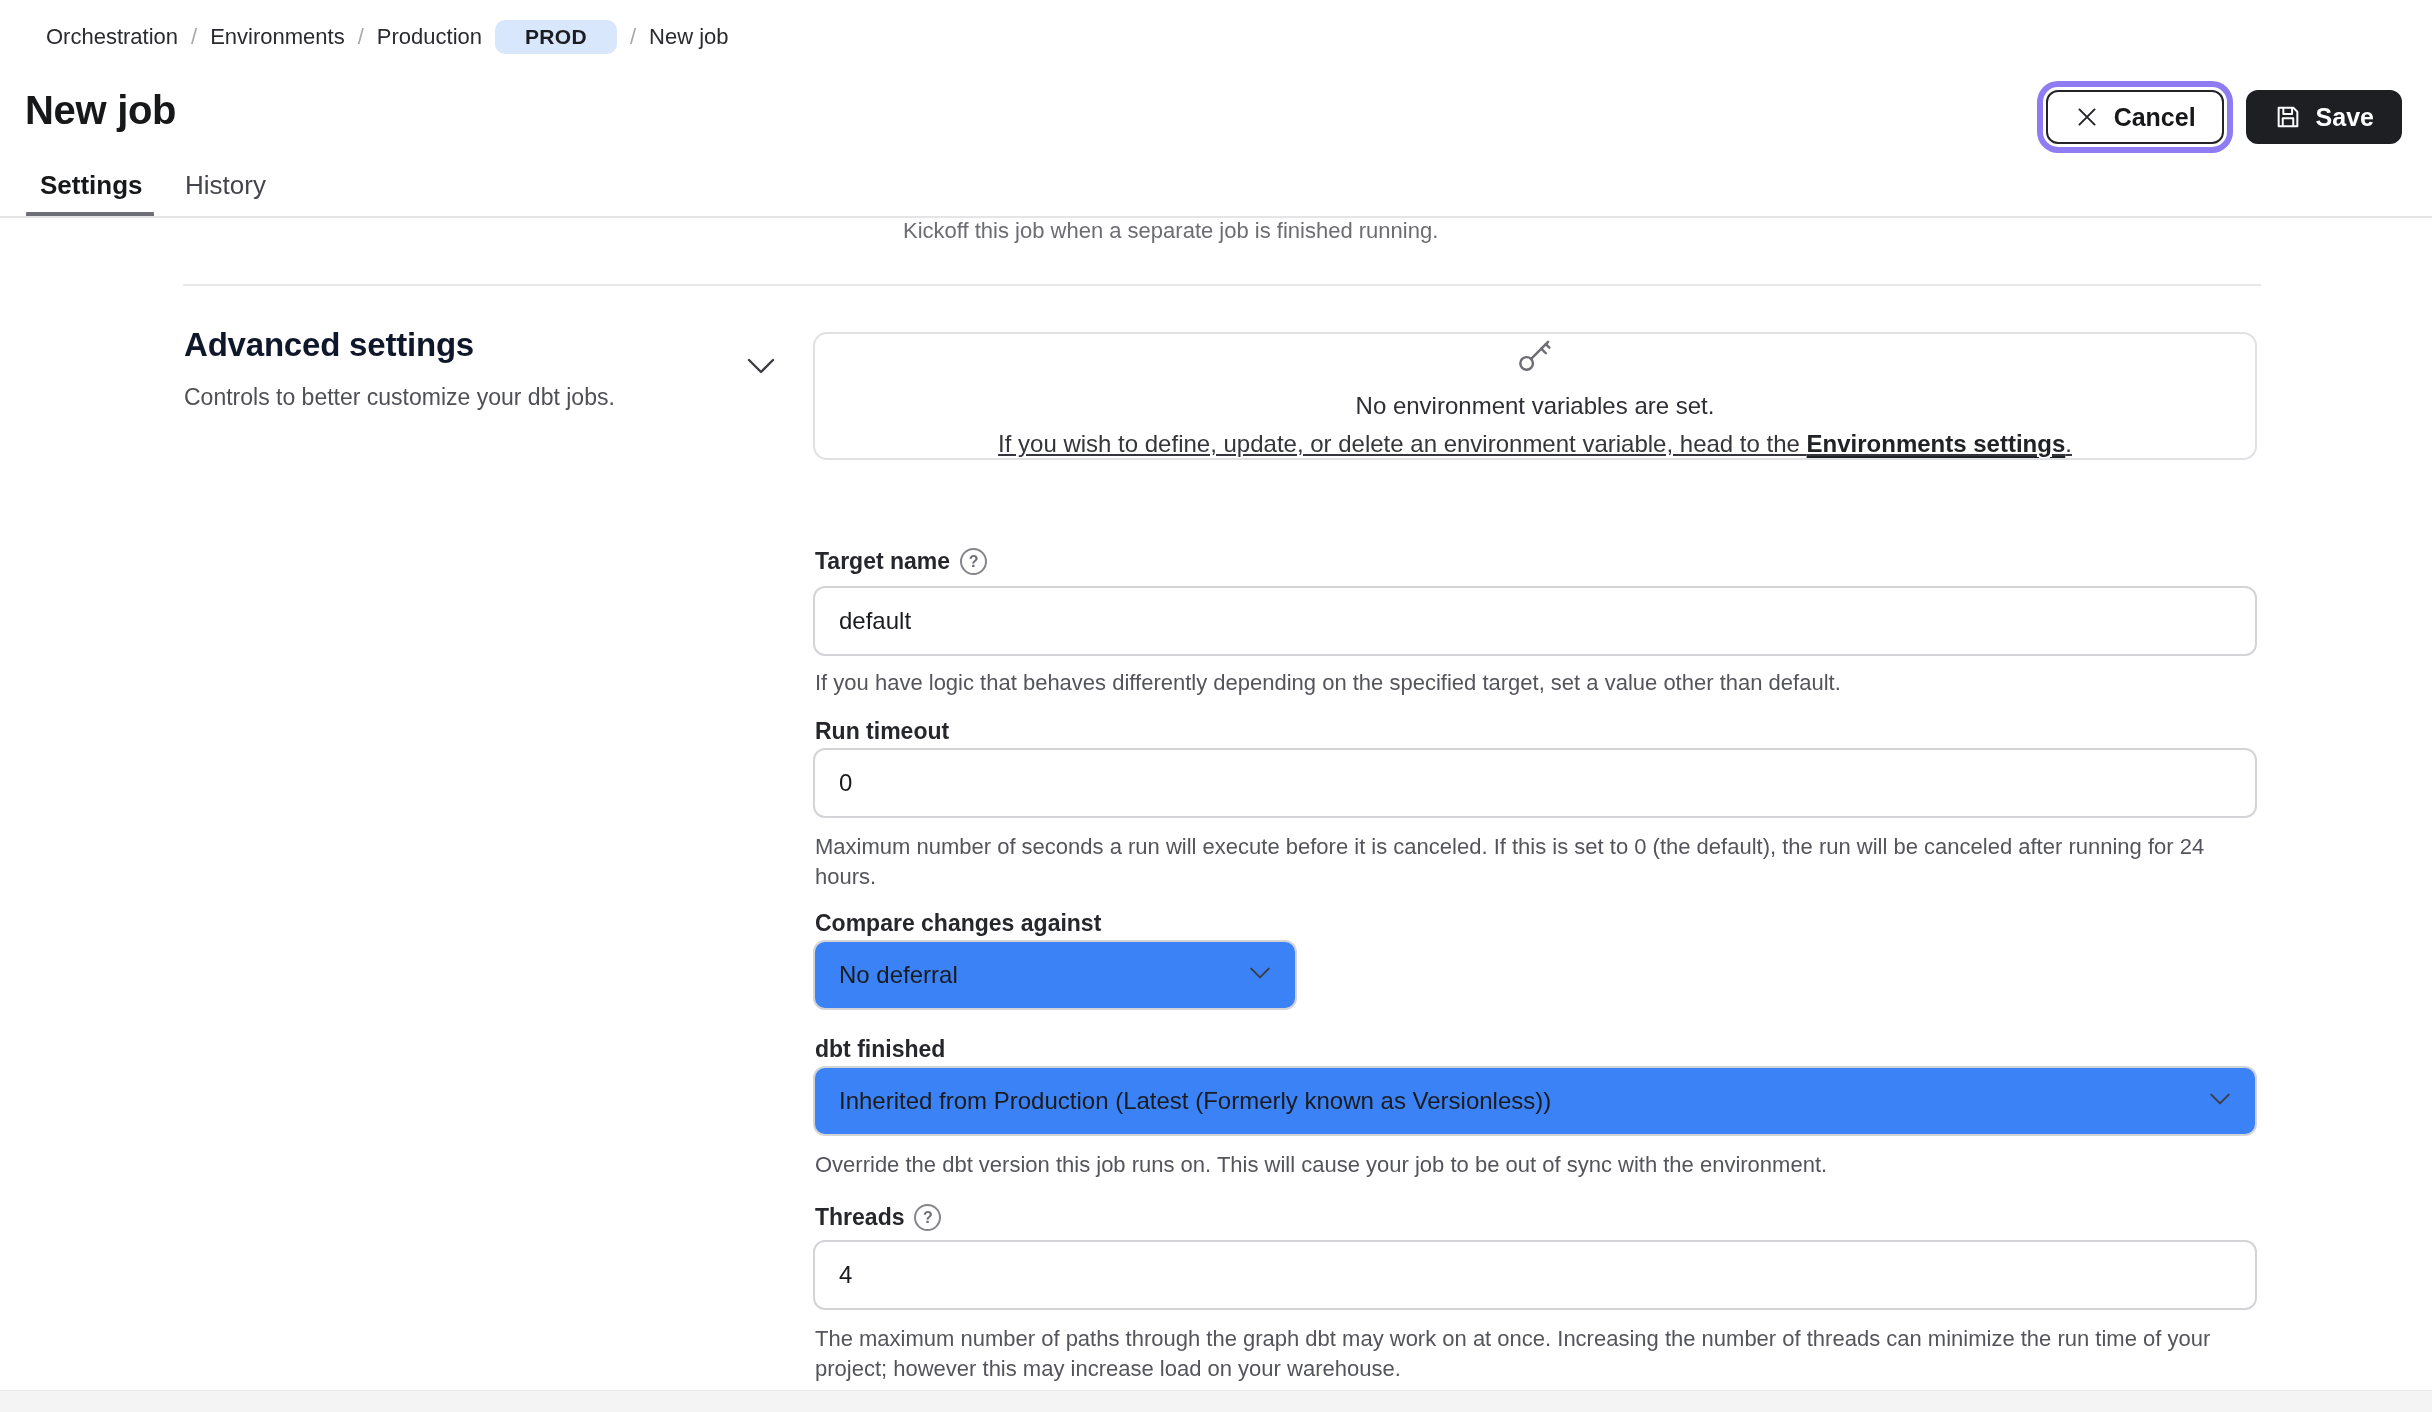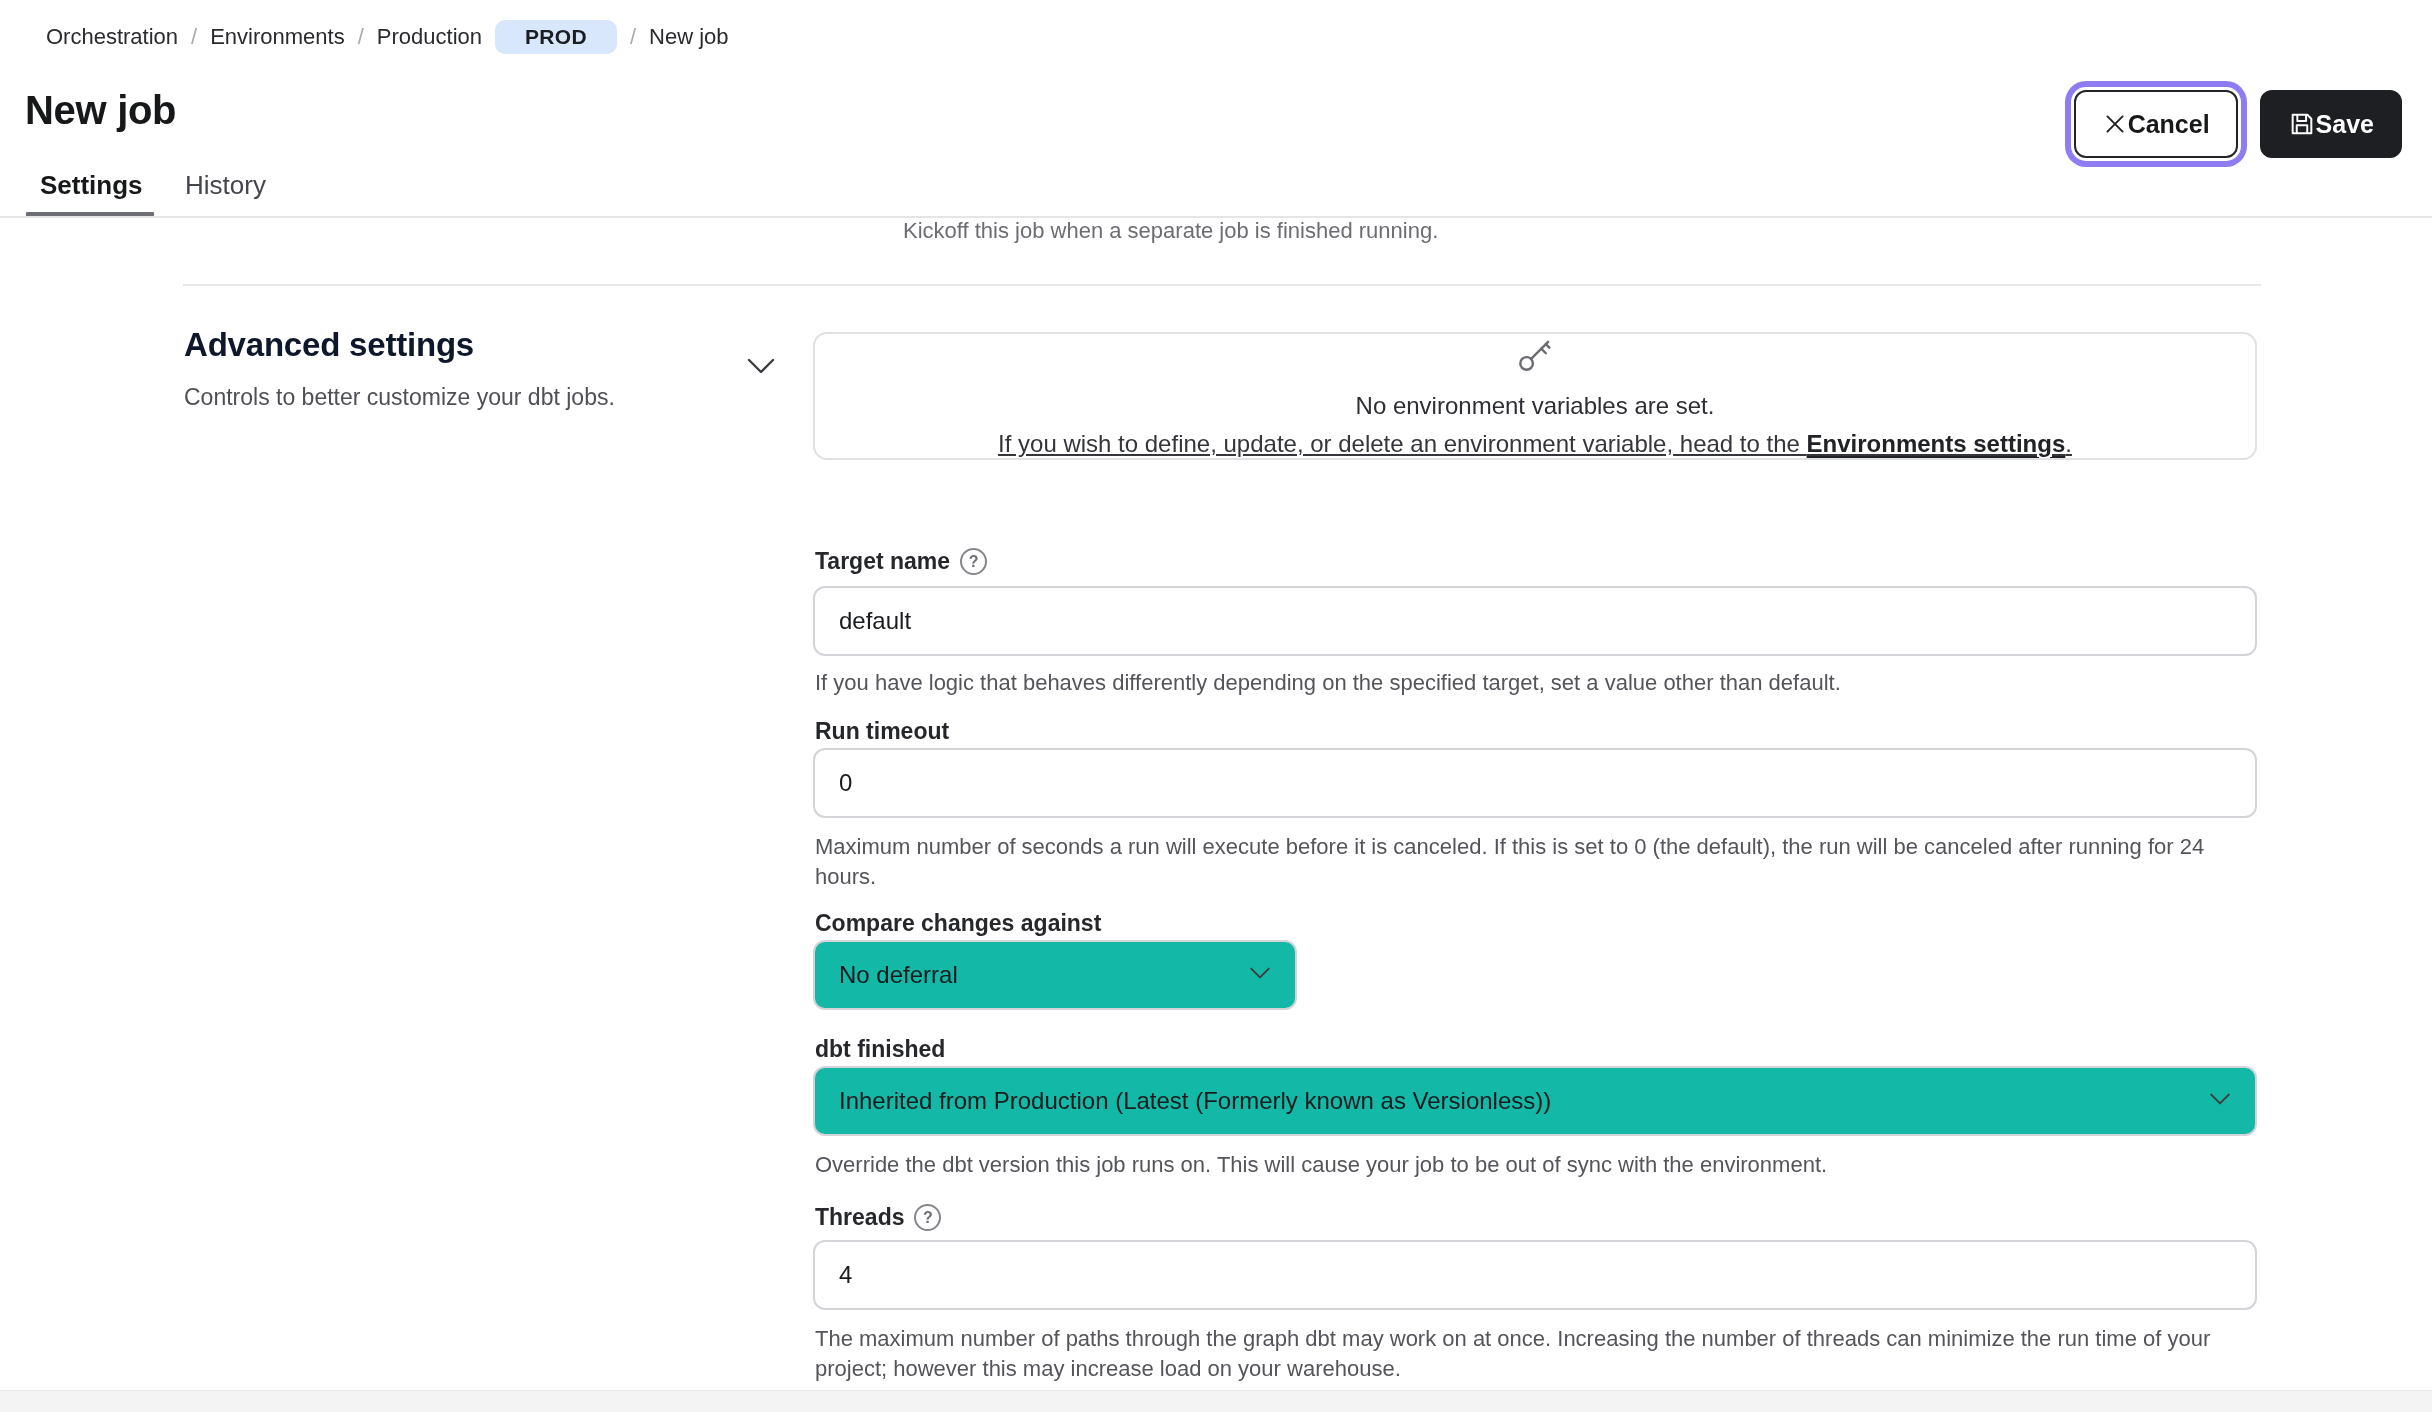--- a/index.html
+++ b/index.html
@@ -11,21 +11,21 @@
   .breadcrumb { position:absolute; left:46px; top:20px; display:flex; align-items:center; gap:13px;
     font-size:22px; color:#2a2b2f; }
   .crumb { cursor:pointer; }
   .crumb-sep { color:#a9aaae; }
   .crumb-badge { background:#d9e7fc; color:#1c1d21; font-size:21px; font-weight:600;
     padding:5px 30px; border-radius:10px; letter-spacing:.3px; }
 
   
   .page-title { position:absolute; left:25px; top:88px; font-size:40px; font-weight:700; color:#17181a; letter-spacing:-.3px; }
   .header-actions { position:absolute; top:90px; right:30px; display:flex; align-items:center; gap:22px; }
-  .btn { display:flex; align-items:center; height:68px; padding:0 26px;
+  .btn { display:flex; align-items:center; gap:14px; height:54px; padding:0 26px;
     border-radius:12px; font-size:25px; font-weight:600; cursor:pointer; white-space:nowrap; }
   .btn-cancel { background:#fff; color:#17181a; border:2px solid #232327;
     box-shadow:0 0 0 3px #ffffff, 0 0 0 9px #8f7cf2; }
   .btn-save { background:#1e1f23; color:#ffffff; border:2px solid #1e1f23; }
   .btn svg { display:block; }
 
   
   .tabbar { position:absolute; left:0; top:158px; width:100%; height:60px; }
   .tab { position:absolute; top:12px; font-size:26px; cursor:pointer; }
   .tab-settings { left:40px; font-weight:600; color:#17181a; }
@@ -52,21 +52,21 @@
   .field-label { position:absolute; left:815px; font-size:23px; font-weight:600; color:#26272b;
     display:flex; align-items:center; gap:10px; }
   .help-icon { width:27px; height:27px; border:2px solid #85868b; border-radius:50%;
     display:inline-flex; align-items:center; justify-content:center;
     font-size:16px; font-weight:700; color:#6d6e73; cursor:pointer; }
   .text-input { position:absolute; left:813px; width:1444px; height:70px;
     border:2px solid #d2d4d8; border-radius:12px; padding:0 24px;
     font-family:inherit; font-size:24px; color:#1a1b1e; background:#fff; outline:none; }
   .helper { position:absolute; left:815px; width:1446px; font-size:22px; color:#54555a; line-height:30px; }
   .select { position:absolute; left:813px; height:70px; border:2px solid #d2d4d8; border-radius:12px;
-    background:#14b8a6; display:flex; align-items:center; justify-content:space-between;
+    background:#3b82f6; display:flex; align-items:center; justify-content:space-between;
     padding:0 24px; cursor:pointer; }
   .select-value { font-size:24px; font-weight:500; color:#1a1b1e; }
 
   .lbl-target { top:548px; }   .inp-target { top:586px; }   .hlp-target { top:668px; }
   .lbl-timeout { top:718px; }  .inp-timeout { top:748px; }  .hlp-timeout { top:832px; }
   .lbl-compare { top:910px; }  .sel-compare { top:940px; width:484px; }
   .lbl-version { top:1036px; } .sel-version { top:1066px; width:1444px; } .hlp-version { top:1150px; }
   .lbl-threads { top:1204px; } .inp-threads { top:1240px; } .hlp-threads { top:1324px; }
 
   .bottom-edge { position:absolute; left:0; bottom:0; width:100%; height:22px;

